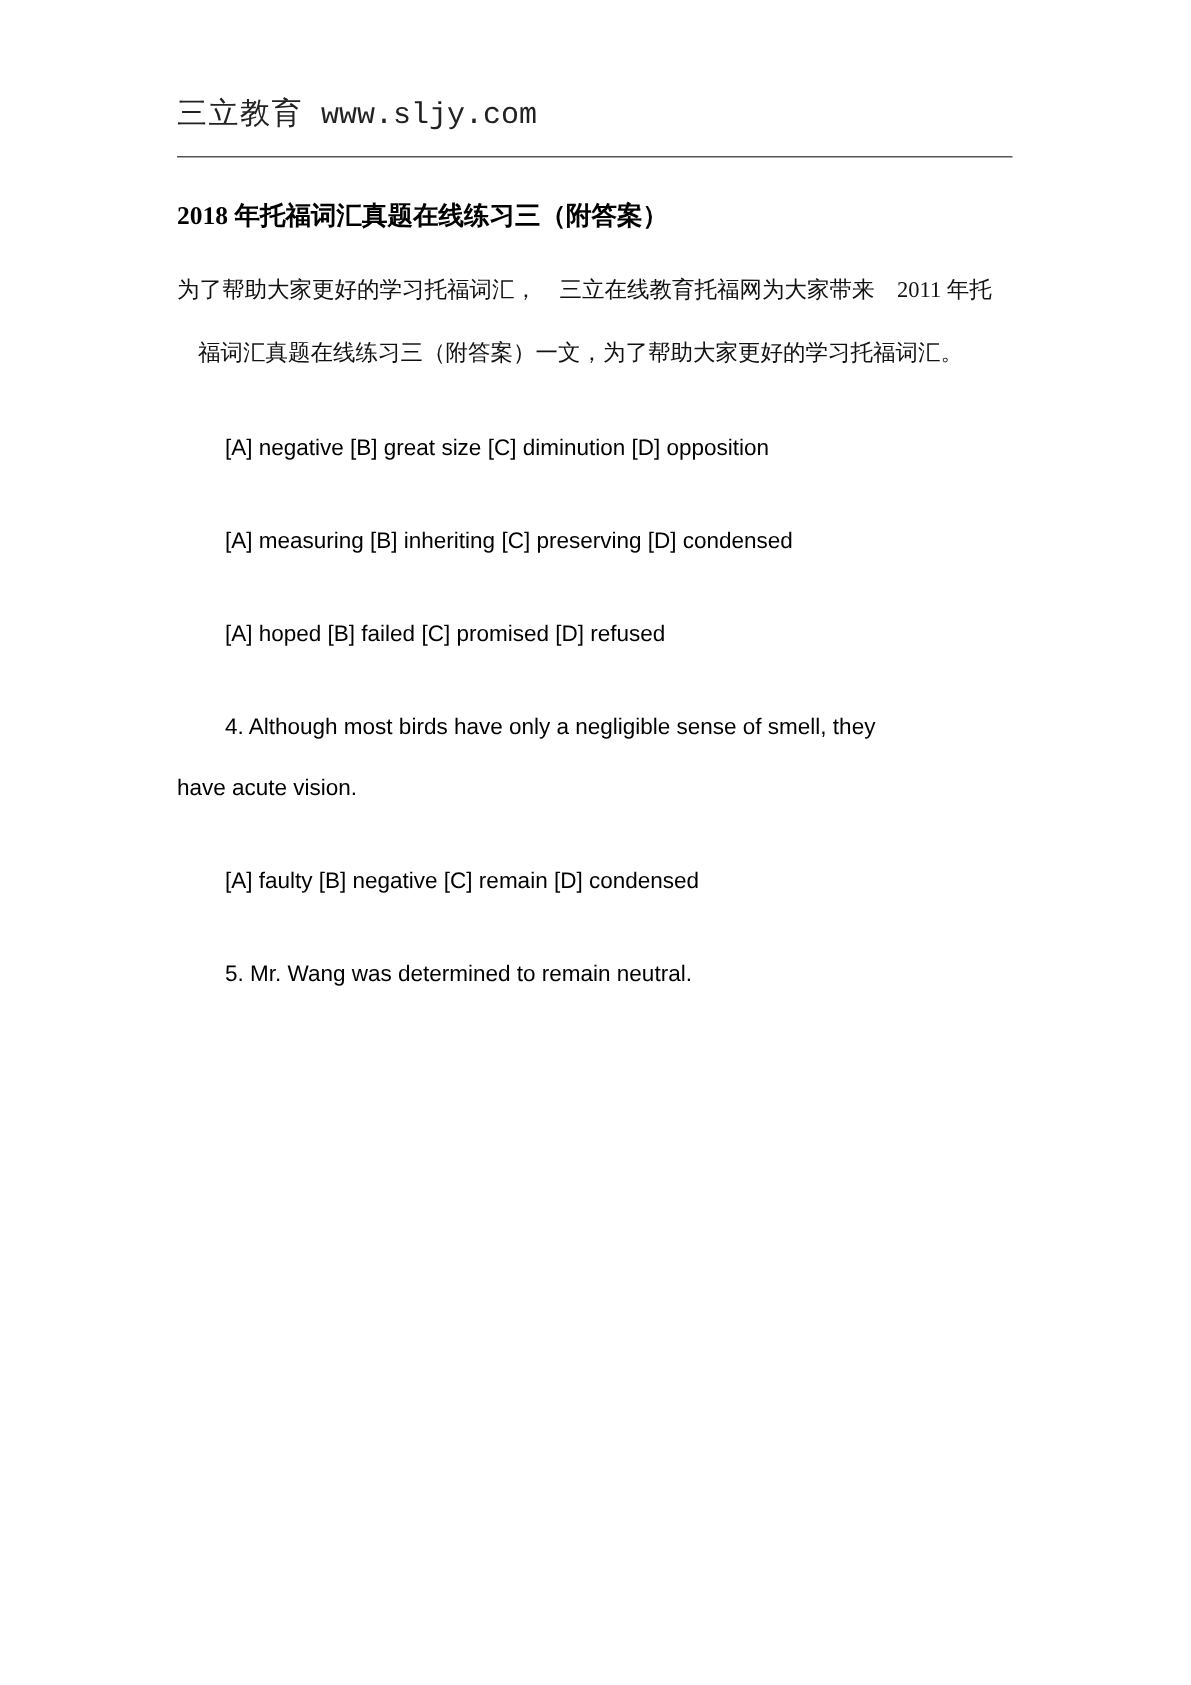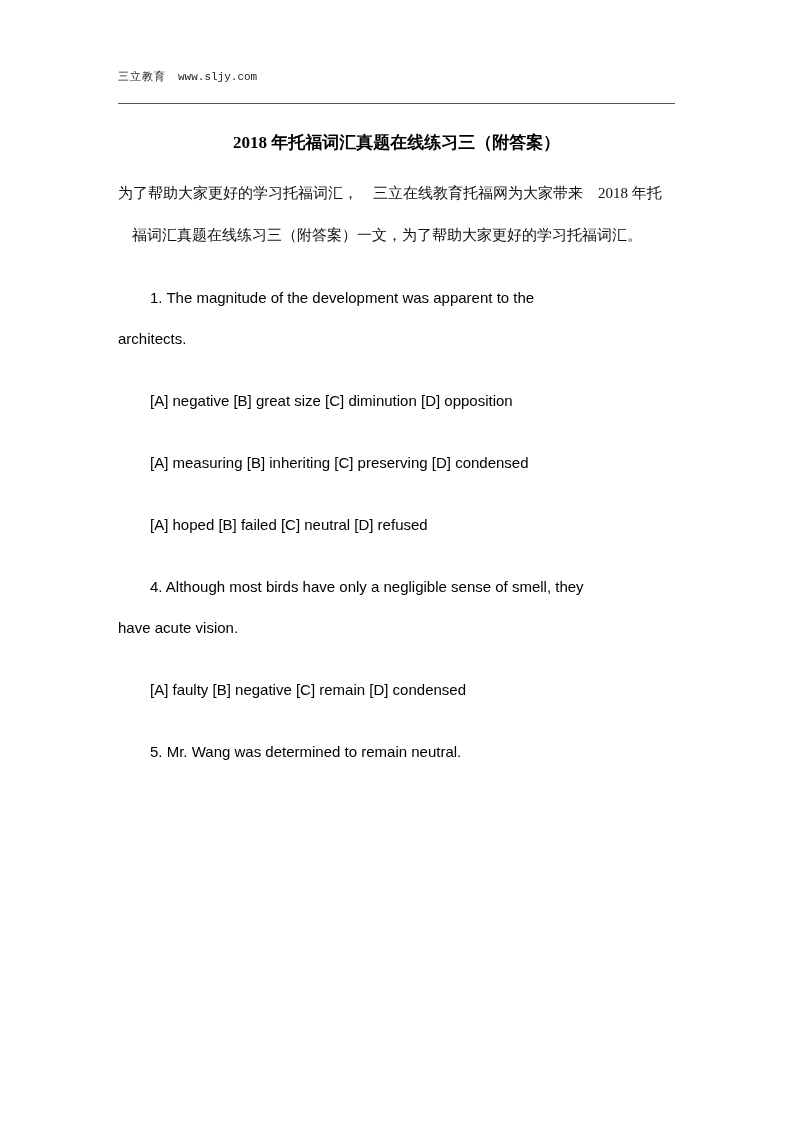--- a/index.html
+++ b/index.html
@@ -16,41 +16,41 @@
     padding: 66px 119px 40px 118px;
     background: #ffffff;
     overflow: hidden;
     color: #000;
   }
   
   .doc-header {
     display: flex;
     align-items: baseline;
     gap: 12px;
-    font-size: 11px;
+    font-size: 20px;
     color: #222;
     line-height: 20px;
   }
   .brand {
     font-family: "Liberation Serif", "DejaVu Serif", serif;
     letter-spacing: 1px;
   }
   .site {
     font-family: Liberation Mono, monospace;
   }
   .header-rule {
     border: none;
     border-top: 1px solid #555;
     height: 0;
     margin: 16px 0 0 0;
   }
   
   .doc-title {
     margin-top: 26px;
-    text-align: center;
+    text-align: left;
     font-family: "Liberation Serif", "DejaVu Serif", serif;
     font-weight: bold;
     font-size: 17px;
     line-height: 26px;
     color: #000;
   }
   
   .intro {
     margin-top: 16px;
     font-family: "Liberation Serif", "DejaVu Serif", serif;
@@ -85,36 +85,31 @@
   <div class="doc-header">
     <span class="brand">三立教育</span>
     <span class="site">www.sljy.com</span>
   </div>
 
   <hr class="header-rule">
 
   <div class="doc-title">2018 年托福词汇真题在线练习三（附答案）</div>
 
   <div class="intro">
-    <div class="intro-line-1">为了帮助大家更好的学习托福词汇，　三立在线教育托福网为大家带来　2018 年托</div>
+    <div class="intro-line-1">为了帮助大家更好的学习托福词汇，　三立在线教育托福网为大家带来　2011 年托</div>
     <div class="intro-line-2">福词汇真题在线练习三（附答案）一文，为了帮助大家更好的学习托福词汇。</div>
   </div>
 
   <div>
 
-    <div class="para">
-      <span>1.</span>
-      <span class="q-text">The magnitude of the development was apparent to the
-architects.</span>
-    </div>
     <div class="para">[A] negative [B] great size [C] diminution [D] opposition</div>
 
     <div class="para">[A] measuring [B] inheriting [C] preserving [D] condensed</div>
 
-    <div class="para">[A] hoped [B] failed [C] neutral [D] refused</div>
+    <div class="para">[A] hoped [B] failed [C] promised [D] refused</div>
 
     <div class="para">
       <span>4.</span>
       <span class="q-text">Although most birds have only a negligible sense of smell, they
 have acute vision.</span>
     </div>
     <div class="para">[A] faulty [B] negative [C] remain [D] condensed</div>
 
     <div class="para">
       <span>5.</span>

